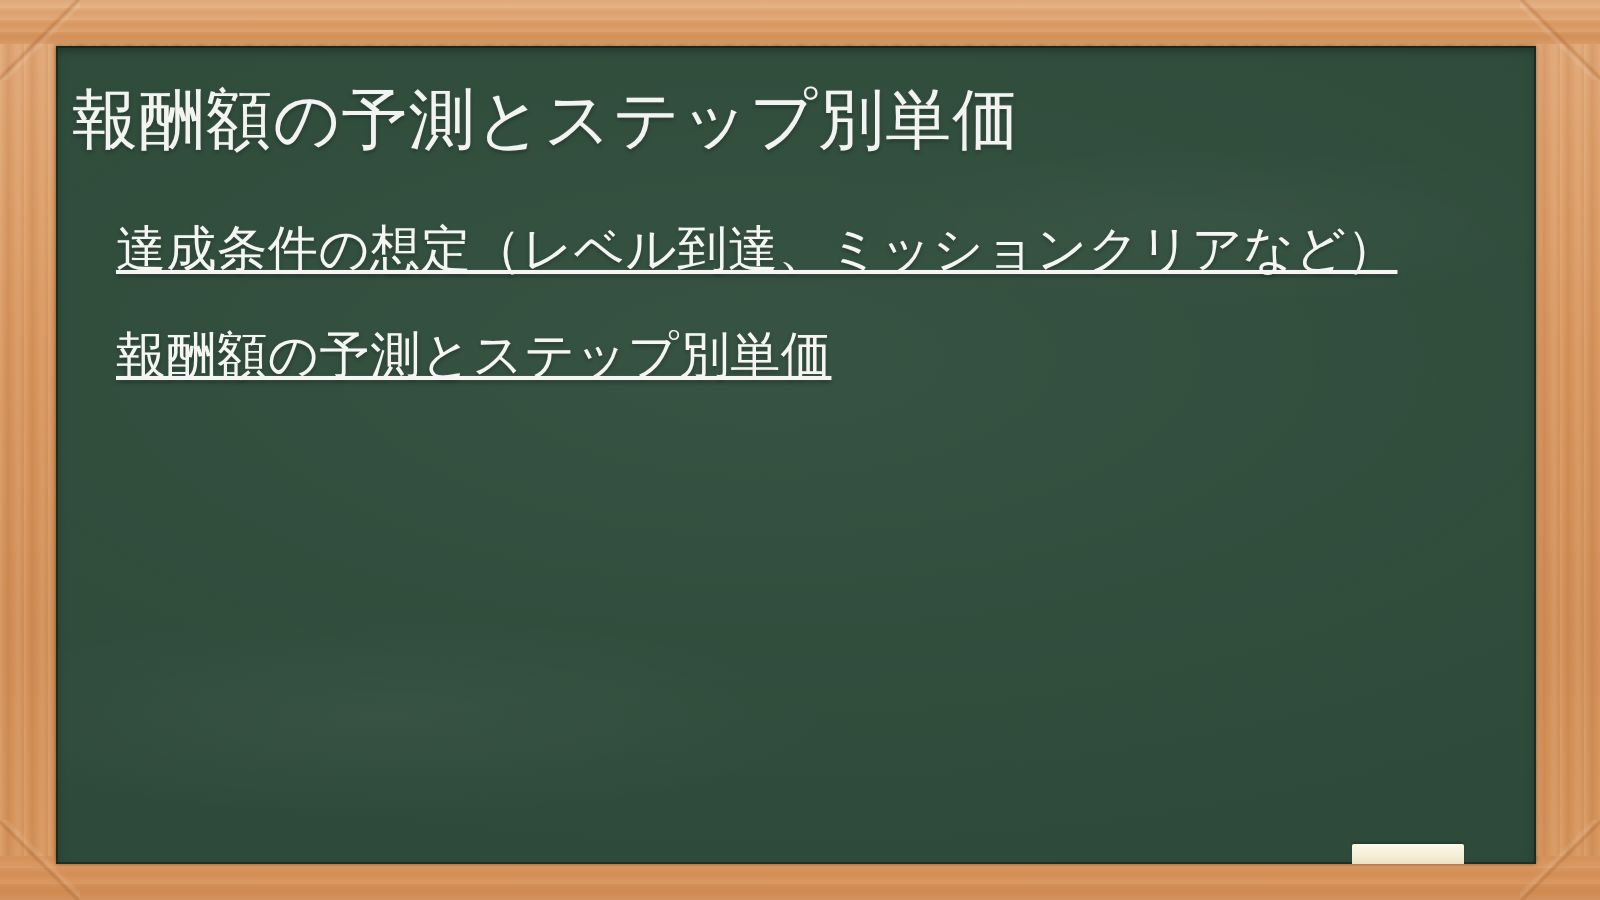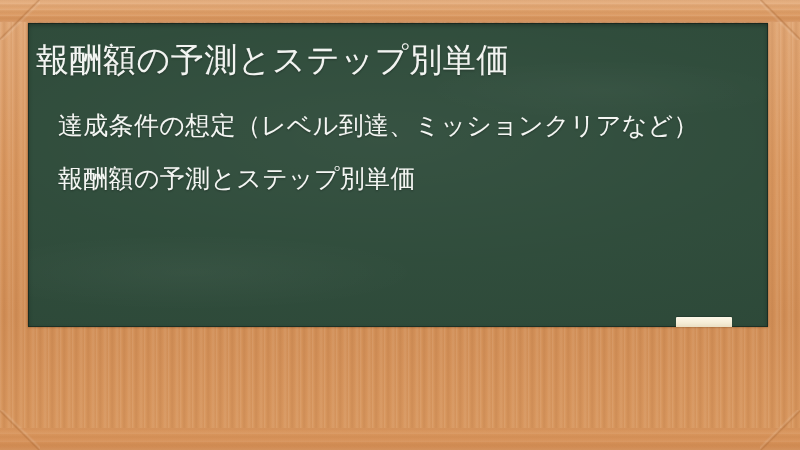--- a/index.html
+++ b/index.html
@@ -60,21 +60,21 @@
         rgba(255,255,255,0.00) 3px,
         rgba(130,68,24,0.06) 5px,
         rgba(255,255,255,0.00) 8px),
       linear-gradient(180deg,#d9975f 0%, #d79259 55%, #cf8a52 100%);
   }
 
   
   #board {
     position:absolute;
     left:28px; top:23px;
-    width:740px; height:304px;
+    width:740px; height:409px;
     background:
       radial-gradient(ellipse 120% 90% at 48% 38%,
         rgba(255,255,255,0.045) 0%,
         rgba(255,255,255,0.012) 45%,
         rgba(0,0,0,0.05) 100%),
       #2e4b3a;
     box-shadow:
       inset 0 0 0 1px rgba(0,0,0,0.30),
       inset 0 2px 5px rgba(0,0,0,0.32),
       0 0 2px rgba(80,40,10,0.6);
@@ -118,20 +118,21 @@
   }
 
   .bullet {
     color:#f4f6f3;
     font-size:25px;
     font-weight:400;
     line-height:1.30;
     letter-spacing:0.3px;
     margin-bottom:20px;
     text-shadow:0 1px 2px rgba(0,0,0,0.32), 0 0 1px rgba(255,255,255,0.18);
+    text-decoration:underline;
   }
   .bullet:last-child { margin-bottom:0; }
 
   
   #chalk {
     position:absolute;
     left:648px; bottom:-1px;
     width:56px; height:11px;
     background:linear-gradient(180deg,#fdf8e9 0%, #f5edd6 55%, #e7dcc0 100%);
     border-radius:1px;

